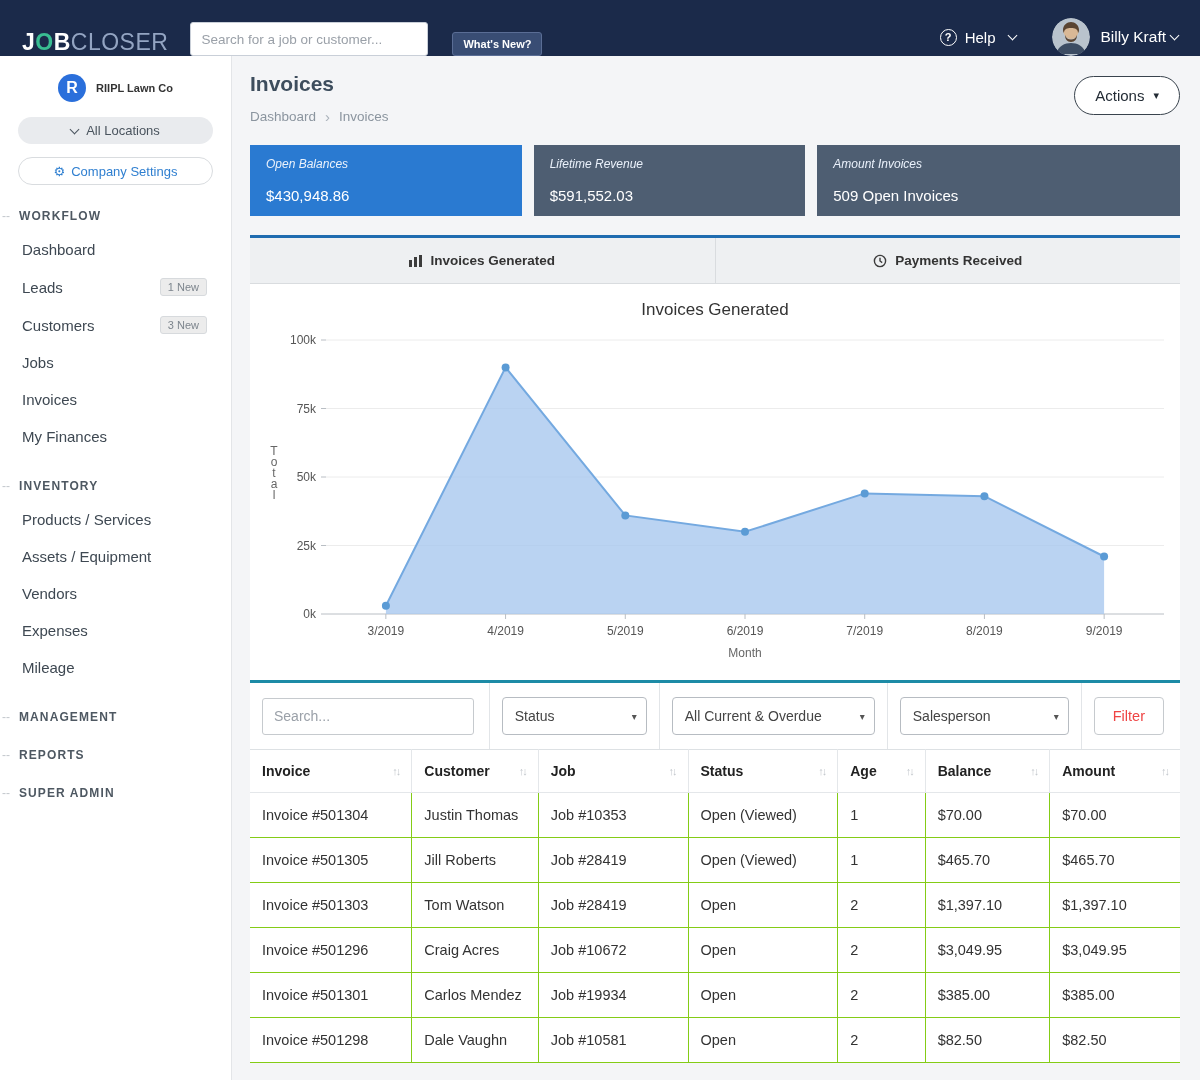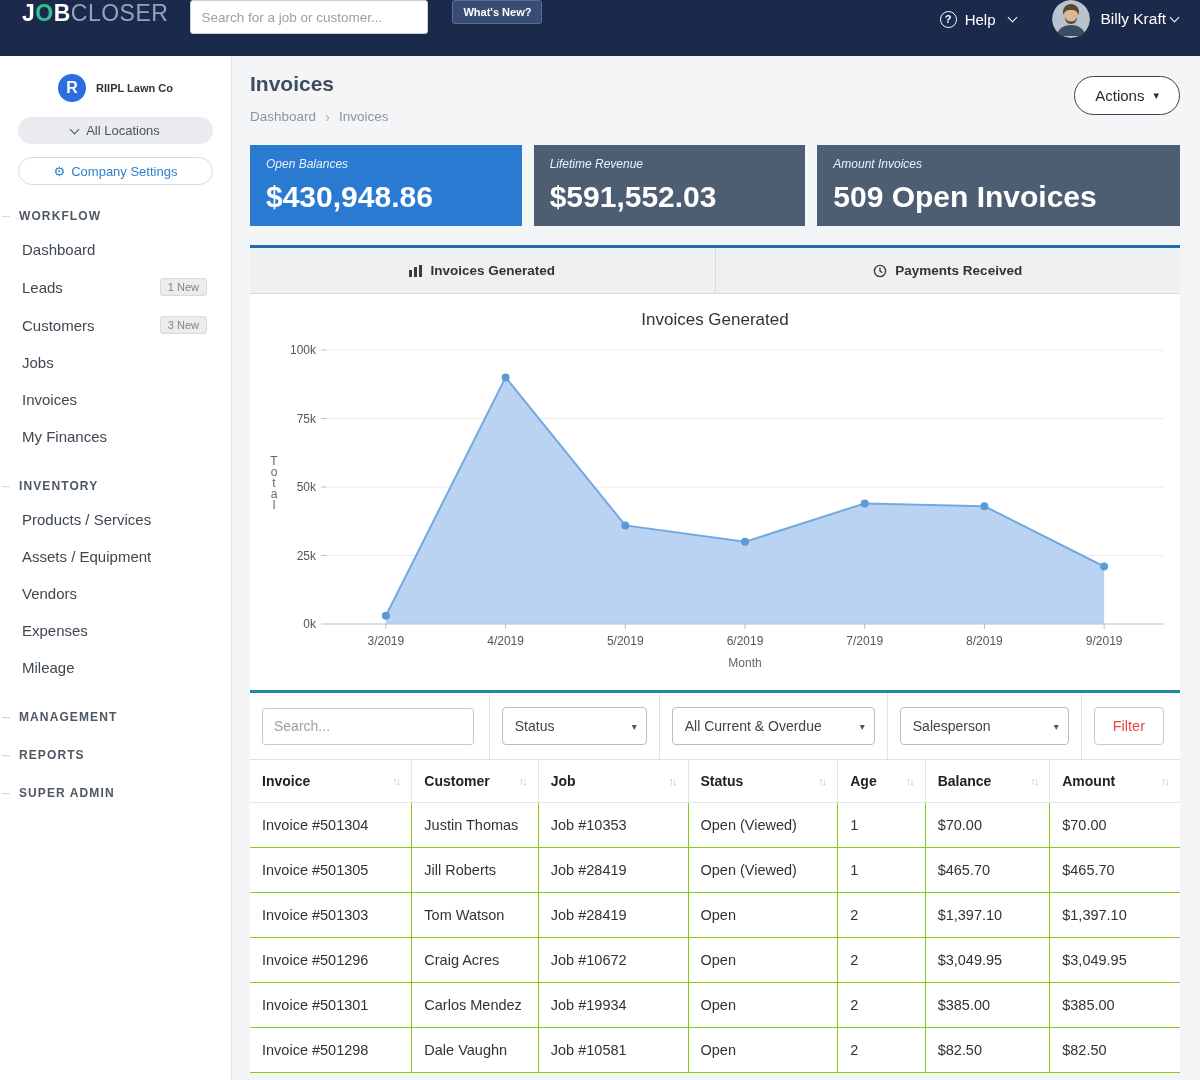--- a/index.html
+++ b/index.html
@@ -1,21 +1,21 @@
 <!DOCTYPE html>
 <html><head>
 <meta charset="utf-8">
 <style>
   *{box-sizing:border-box;margin:0;padding:0;}
   html,body{width:1200px;height:1080px;}
   body{font-family:"Liberation Sans","DejaVu Sans",sans-serif;background:#f4f5f7;overflow:hidden;color:#333;}
   .app{position:relative;width:1200px;height:1080px;overflow:hidden;}
 
   
-  .navbar{position:absolute;top:0;left:0;right:0;height:56px;background:#1b2a4a;display:flex;align-items:flex-start;padding:0 22px;z-index:5;}
+  .navbar{position:absolute;top:0;left:0;right:0;height:56px;background:#1b2a4a;display:flex;align-items:flex-end;padding:0 22px;z-index:5;}
   .logo{font-size:23px;font-weight:bold;letter-spacing:.5px;color:#fff;margin-right:22px;cursor:pointer;white-space:nowrap;}
   .logo .accent{color:#39bd92;}
   .logo .light{color:#93a4c2;font-weight:normal;}
   .nav-search{width:238px;height:34px;border:1px solid #c9cfd8;border-radius:3px;background:#fff;padding:0 10px;font-size:13.5px;color:#333;font-family:inherit;outline:none;}
   .nav-search::placeholder{color:#9aa0a8;}
   .whats-new{margin-left:24px;background:#394d74;border:1px solid #5a6d95;color:#fff;font-size:11px;font-weight:bold;padding:5px 10px;border-radius:3px;cursor:pointer;font-family:inherit;}
   .nav-right{margin-left:auto;display:flex;align-items:center;color:#fff;}
   .help-group{display:flex;align-items:center;gap:8px;margin-right:36px;font-size:15px;cursor:pointer;}
   .help-q{width:17px;height:17px;border:1.5px solid #fff;border-radius:50%;display:flex;align-items:center;justify-content:center;font-size:11px;font-weight:bold;}
   .chev{display:inline-block;width:7px;height:7px;border-right:1.5px solid currentColor;border-bottom:1.5px solid currentColor;transform:rotate(45deg);position:relative;top:-2px;margin-left:5px;}
@@ -43,21 +43,21 @@
   .page-title{font-size:21px;color:#3d4d5d;font-weight:bold;}
   .breadcrumb{margin-top:12px;font-size:13.5px;color:#8b959f;display:flex;align-items:center;gap:9px;}
   .bc-sep{color:#aab2ba;font-size:15px;}
   .bc-link{cursor:pointer;}
   .actions-btn{background:#fff;border:1px solid #39434d;border-radius:21px;padding:10px 20px;font-size:15px;color:#222b34;font-family:inherit;cursor:pointer;display:flex;align-items:center;gap:9px;margin-top:4px;}
   .caret{font-size:11px;line-height:1;}
 
   .stats{display:flex;gap:12px;margin-top:20px;}
   .stat{flex:1;padding:12px 16px;color:#fff;}
   .stat-lbl{font-size:12px;font-style:italic;color:#eaf1fb;}
-  .stat-val{font-size:30px;font-weight:bold;margin-top:9px;}
+  .stat-val{font-size:15px;font-weight:normal;margin-top:16px;}
 
   .tabs{display:flex;margin-top:19px;border-top:3px solid #1f6cb0;border-bottom:1px solid #d9dcdf;background:#eef0f2;}
   .tab{flex:1;height:45px;display:flex;align-items:center;justify-content:center;gap:8px;font-size:13.5px;font-weight:bold;color:#333;cursor:pointer;}
   .tab + .tab{border-left:1px solid #d9dcdf;}
   .tab-icon{display:flex;align-items:center;}
 
   .chart-panel{background:#fff;border-bottom:3px solid #1d8ba6;padding:16px 0 10px;}
   .chart-title{text-align:center;font-size:17px;font-weight:normal;color:#333;margin-bottom:6px;}
   .chart-svg{display:block;}
   .tick{font-size:12px;fill:#555;}

